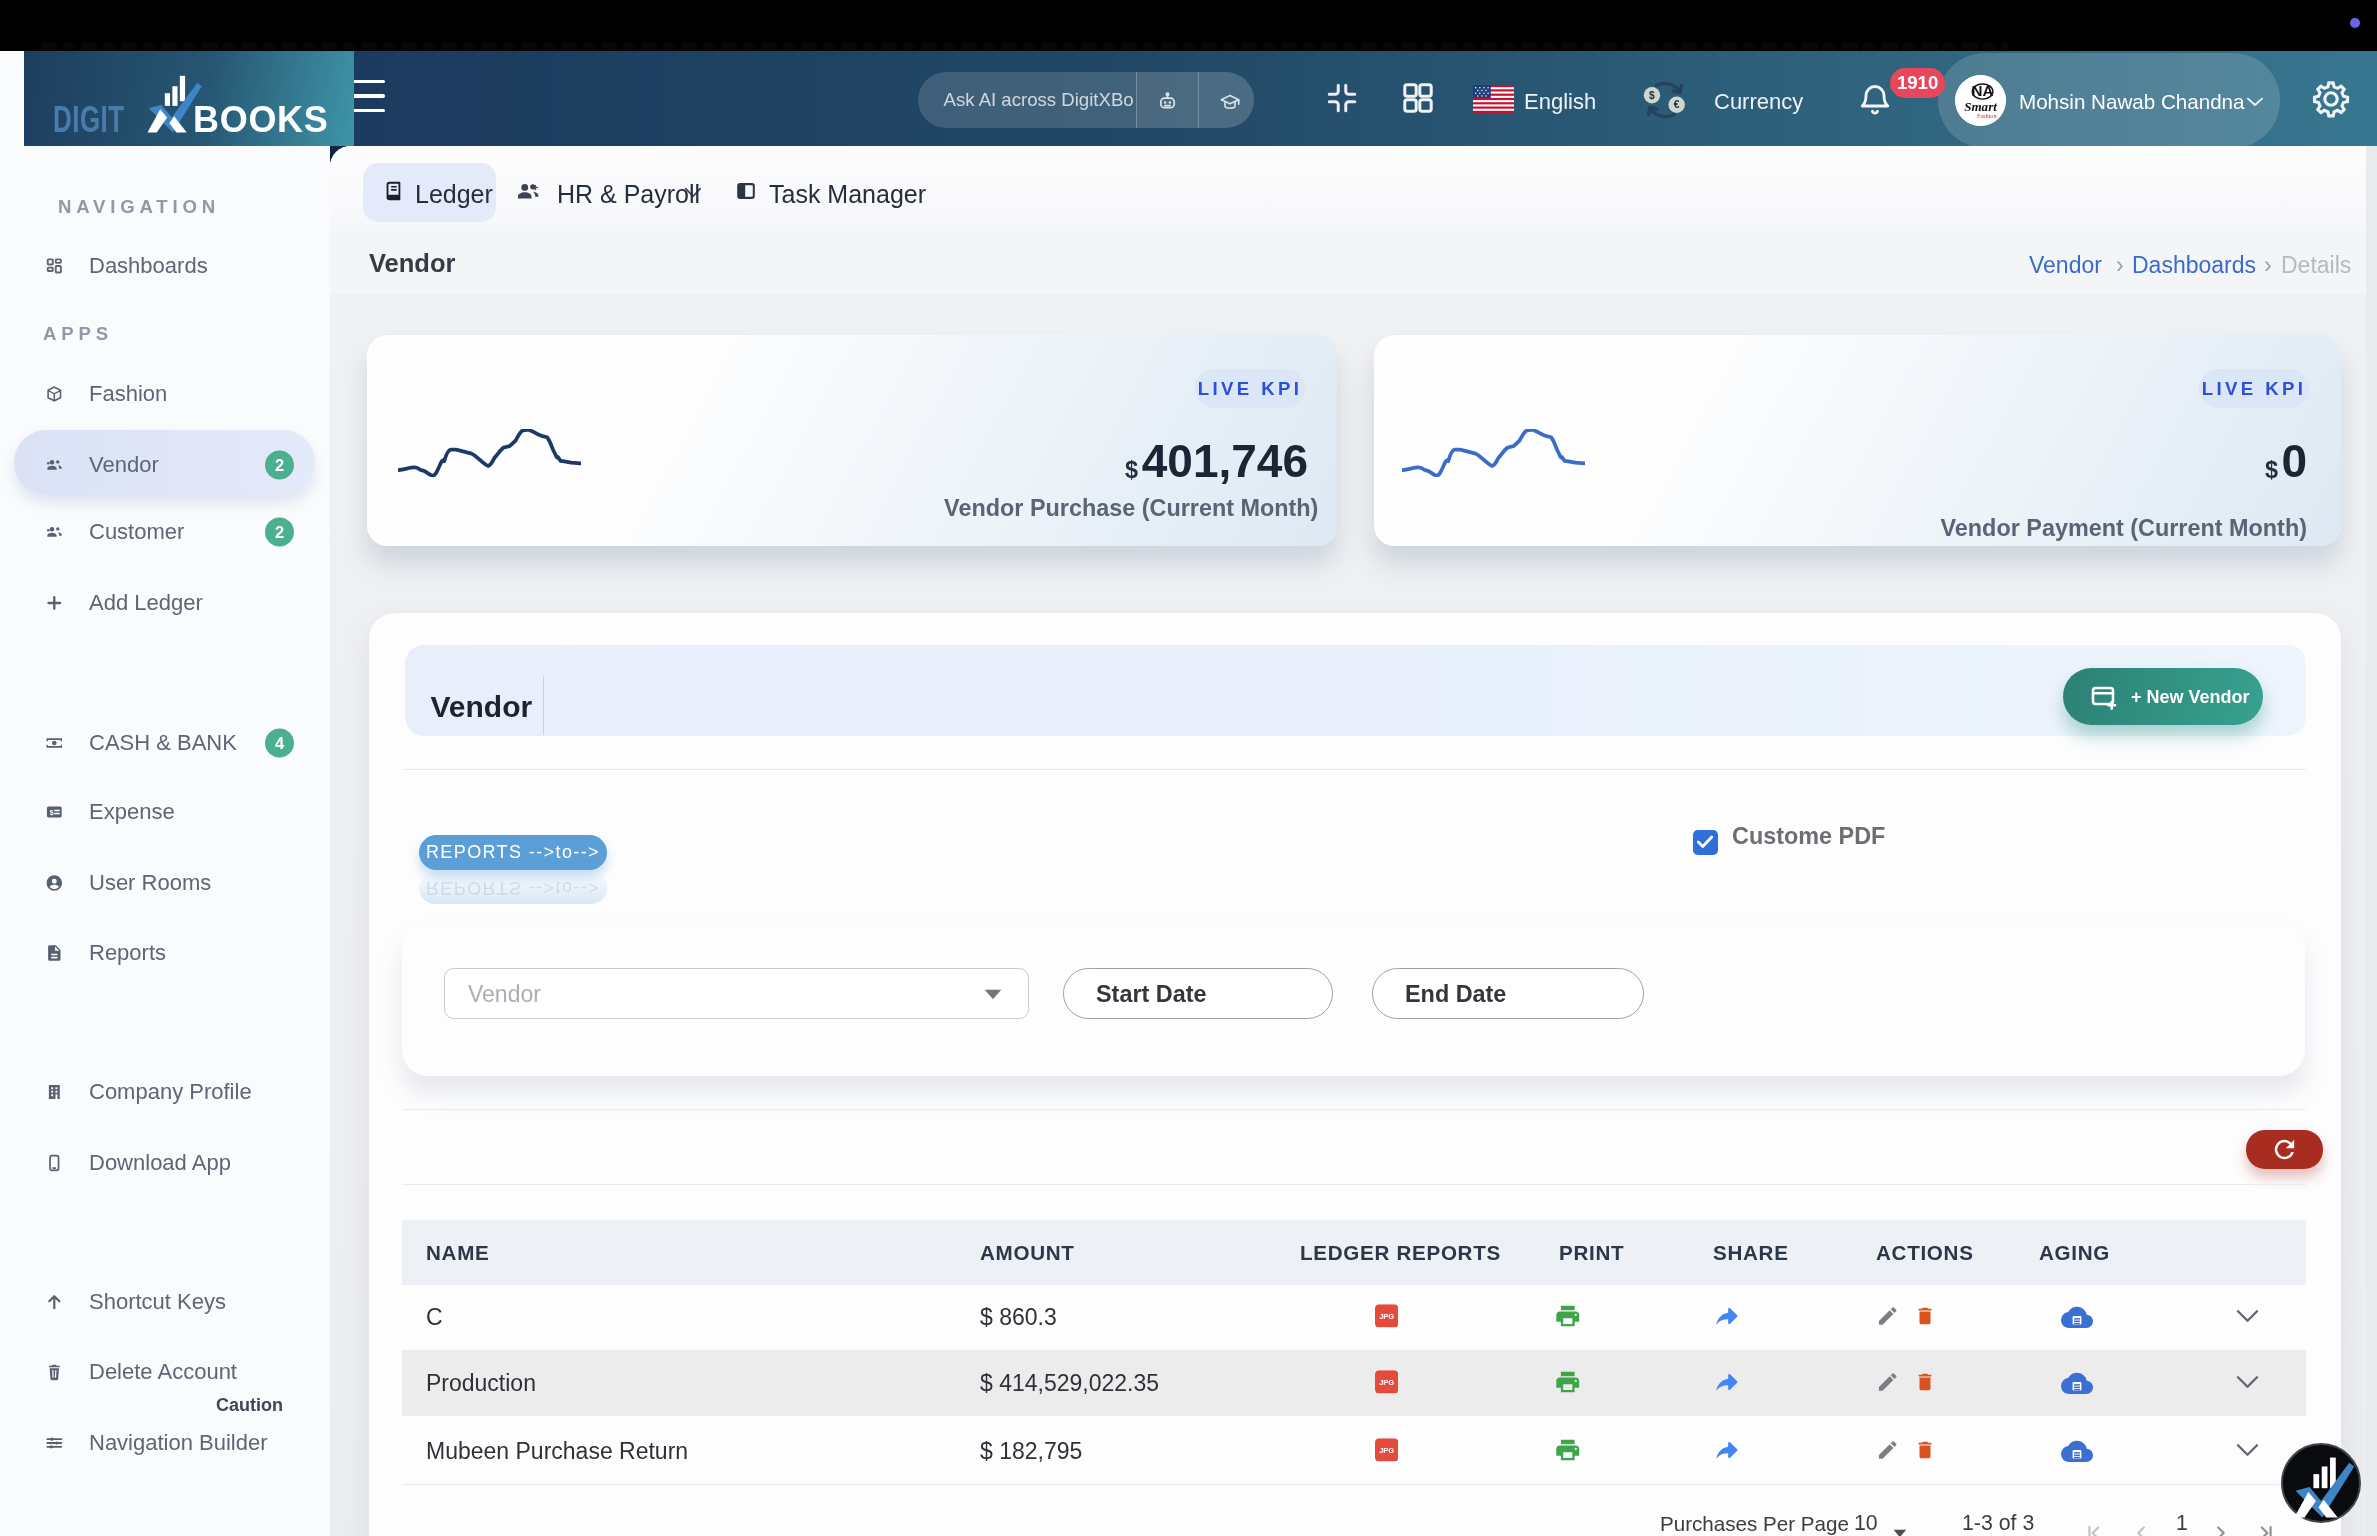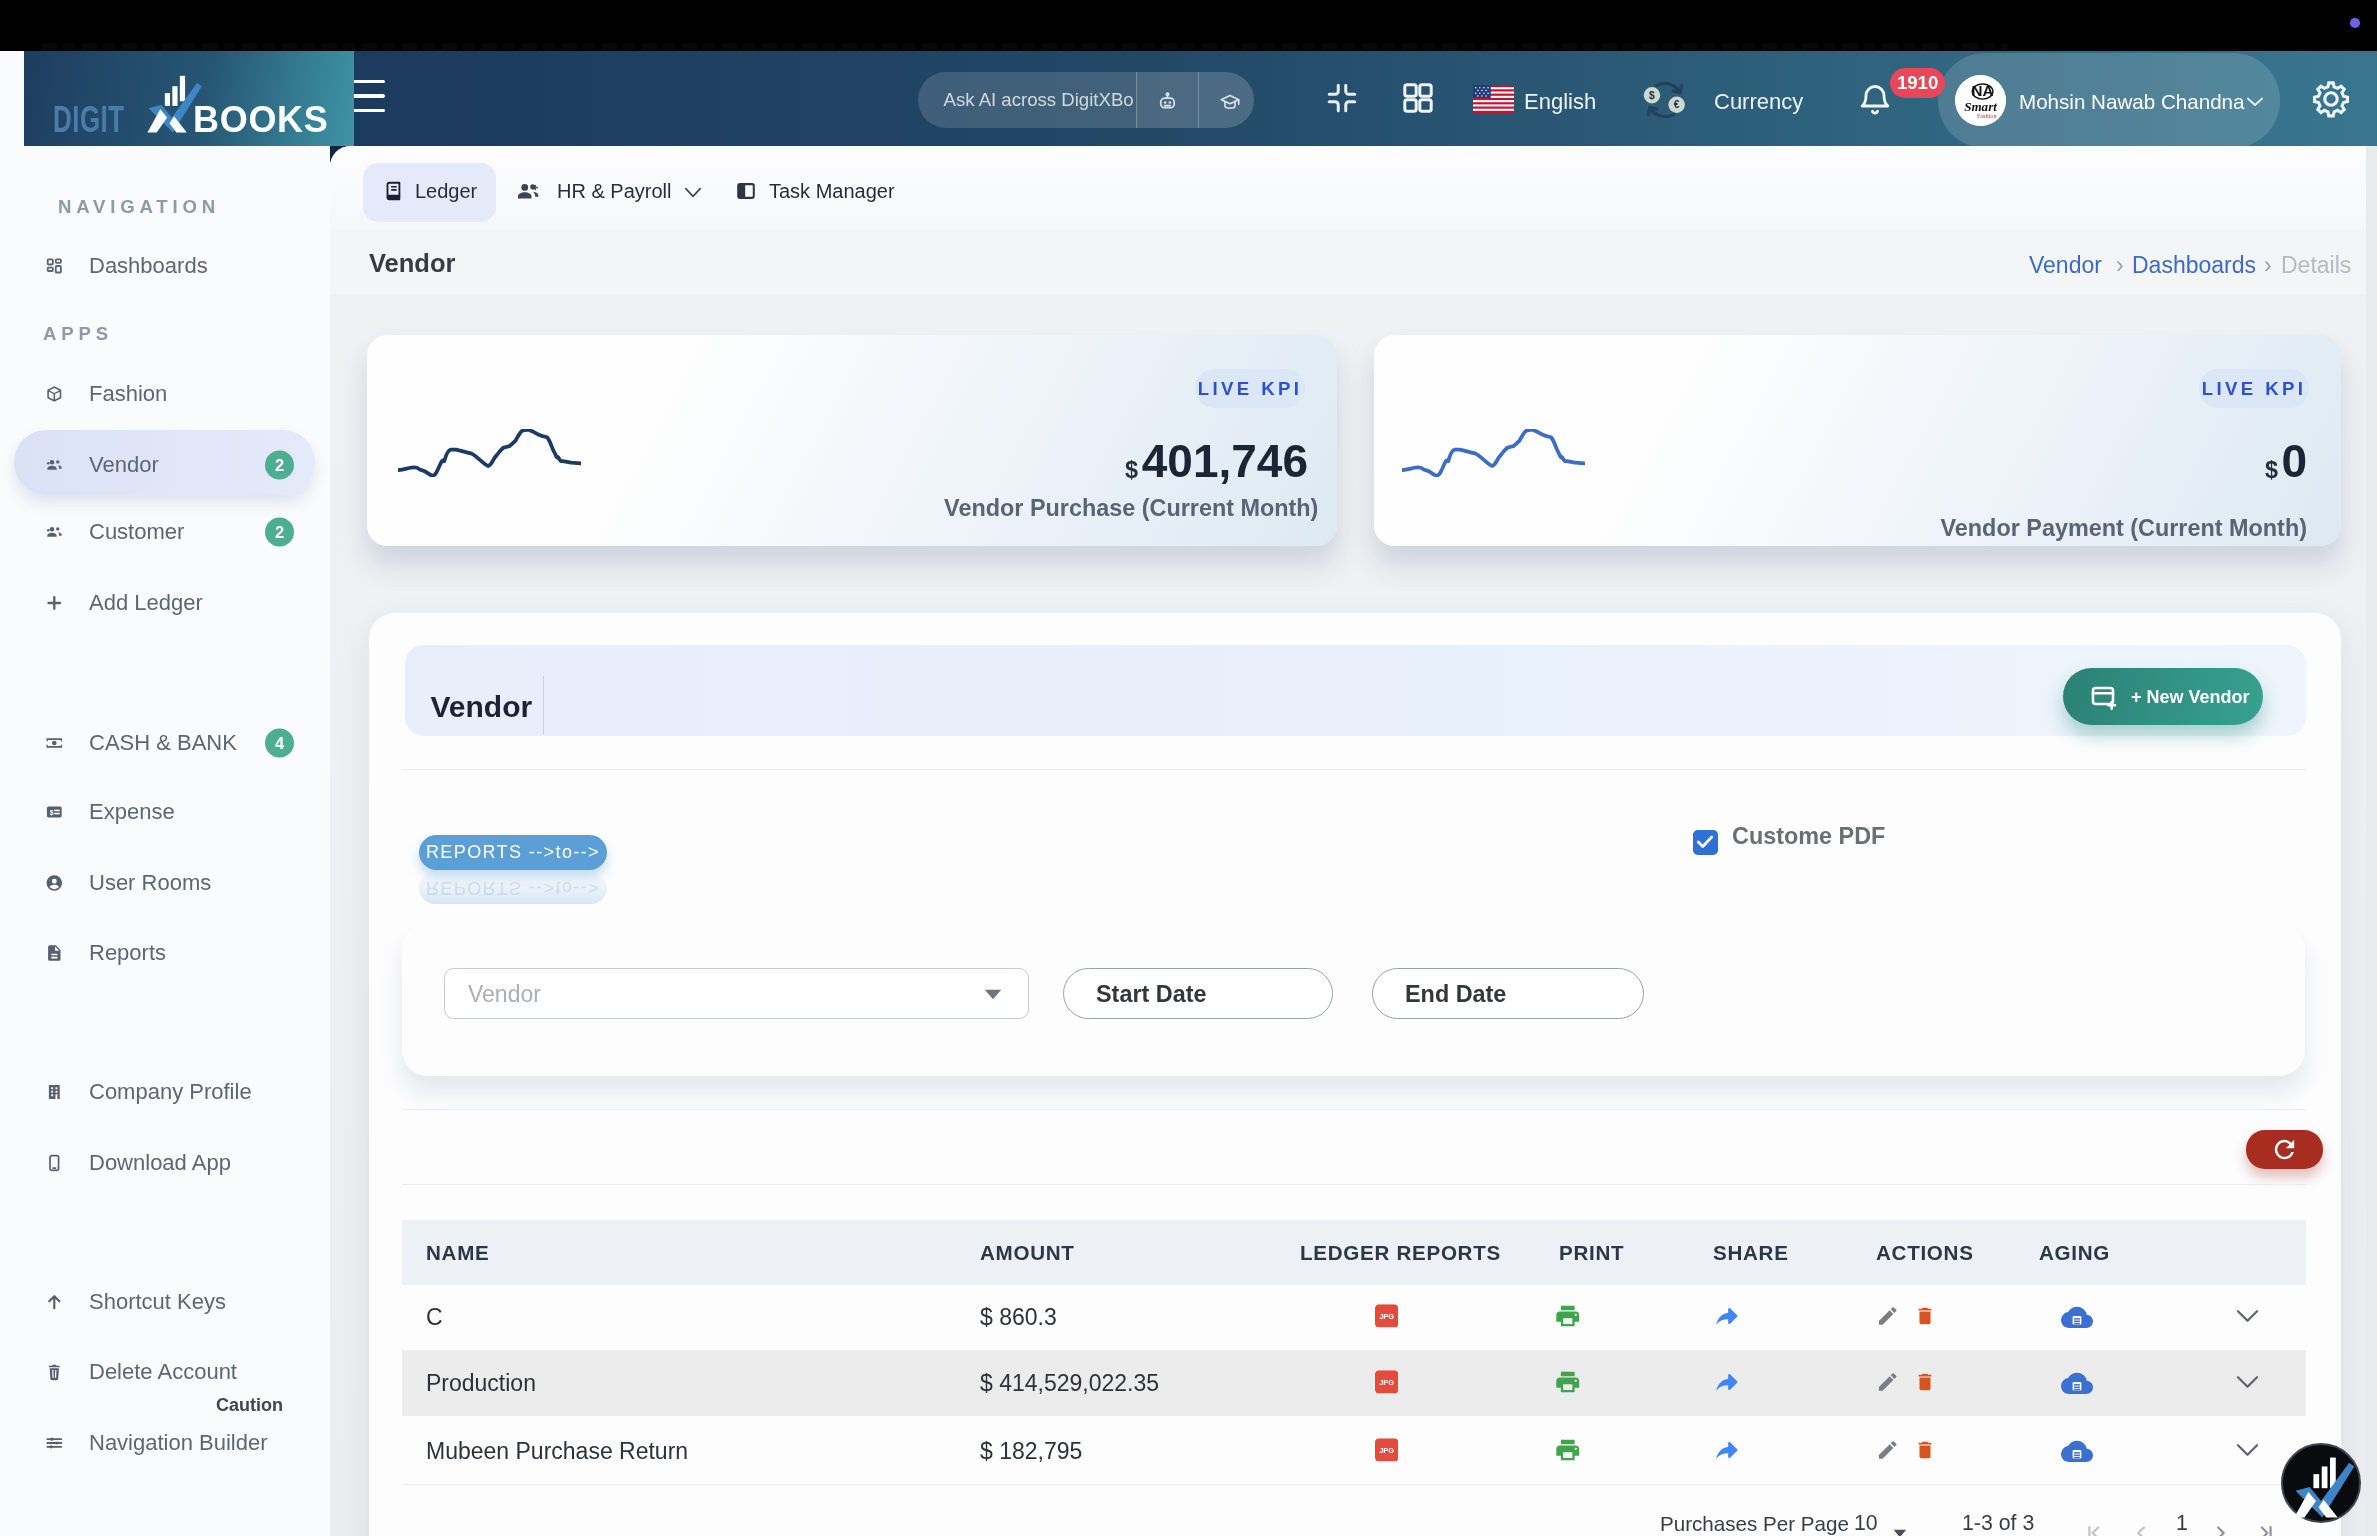--- a/index.html
+++ b/index.html
@@ -31,21 +31,21 @@
 .hicon { position:absolute; z-index:11; }
 .htext { position:absolute; z-index:11; color:#eef3f7; font-size:22px; white-space:nowrap; }
 #userchip { left:1938px; top:53px; width:342px; height:95px; border-radius:47px; background:rgba(255,255,255,.15); z-index:11; }
 #avatar { position:absolute; left:16.5px; top:22px; width:51px; height:51px; border-radius:50%; background:#fff; overflow:hidden; }
 #bellbadge { left:1890px; top:68px; min-width:45px; height:30px; border-radius:15px; background:#e8465a; color:#fff; font-size:18.6px; font-weight:bold; display:flex; align-items:center; justify-content:center; z-index:12; padding:0 6.9px; }
 
 
 #main { left:330px; top:146px; width:2047px; height:1391px; background:#fbfcfd; border-top-left-radius:20.6px; z-index:15; }
 #tabsrow { left:0; top:0; width:2047px; height:86px; background:linear-gradient(180deg,#fdfdfe,#f6f7f9); border-top-left-radius:20.6px; }
 #ledgertab { left:33px; top:16.5px; width:133px; height:59px; border-radius:15px; background:#e5eafa; }
-.tabtx { position:absolute; font-size:20px; color:#252e3c; white-space:nowrap; }
+.tabtx { position:absolute; font-size:25px; color:#252e3c; white-space:nowrap; }
 #titlerow { left:0; top:86px; width:2047px; height:62px; background:#f4f5f7; box-shadow:0 3.4px 6.2px rgba(60,70,90,.08); }
 #content { left:0; top:148px; width:2047px; height:1243px; background:linear-gradient(180deg,#f0f1f3,#ecedf0); }
 
 
 .kpicard { position:absolute; top:41px; height:211px; border-radius:20.6px; background:linear-gradient(118deg,#fefefe 30%,#f0f5fa 60%,#dde9f3 100%); box-shadow:0 18px 26px rgba(130,150,175,.30); }
 #kpi1 { left:37px; width:970px; }
 #kpi2 { left:1044px; width:967px; }
 .livekpi { position:absolute; top:34px; right:32px; width:110px; height:39px; border-radius:20px; background:#dbe6f6; color:#2c51d4; font-weight:bold; font-size:18.6px; letter-spacing:3.4px; display:flex; align-items:center; justify-content:center; }
 .kpinum { position:absolute; right:29px; top:99px; font-weight:bold; color:#1b2535; font-size:46px; white-space:nowrap; }
 .kpidollar { position:absolute; top:122px; font-weight:bold; color:#252f3f; font-size:23.4px; }

